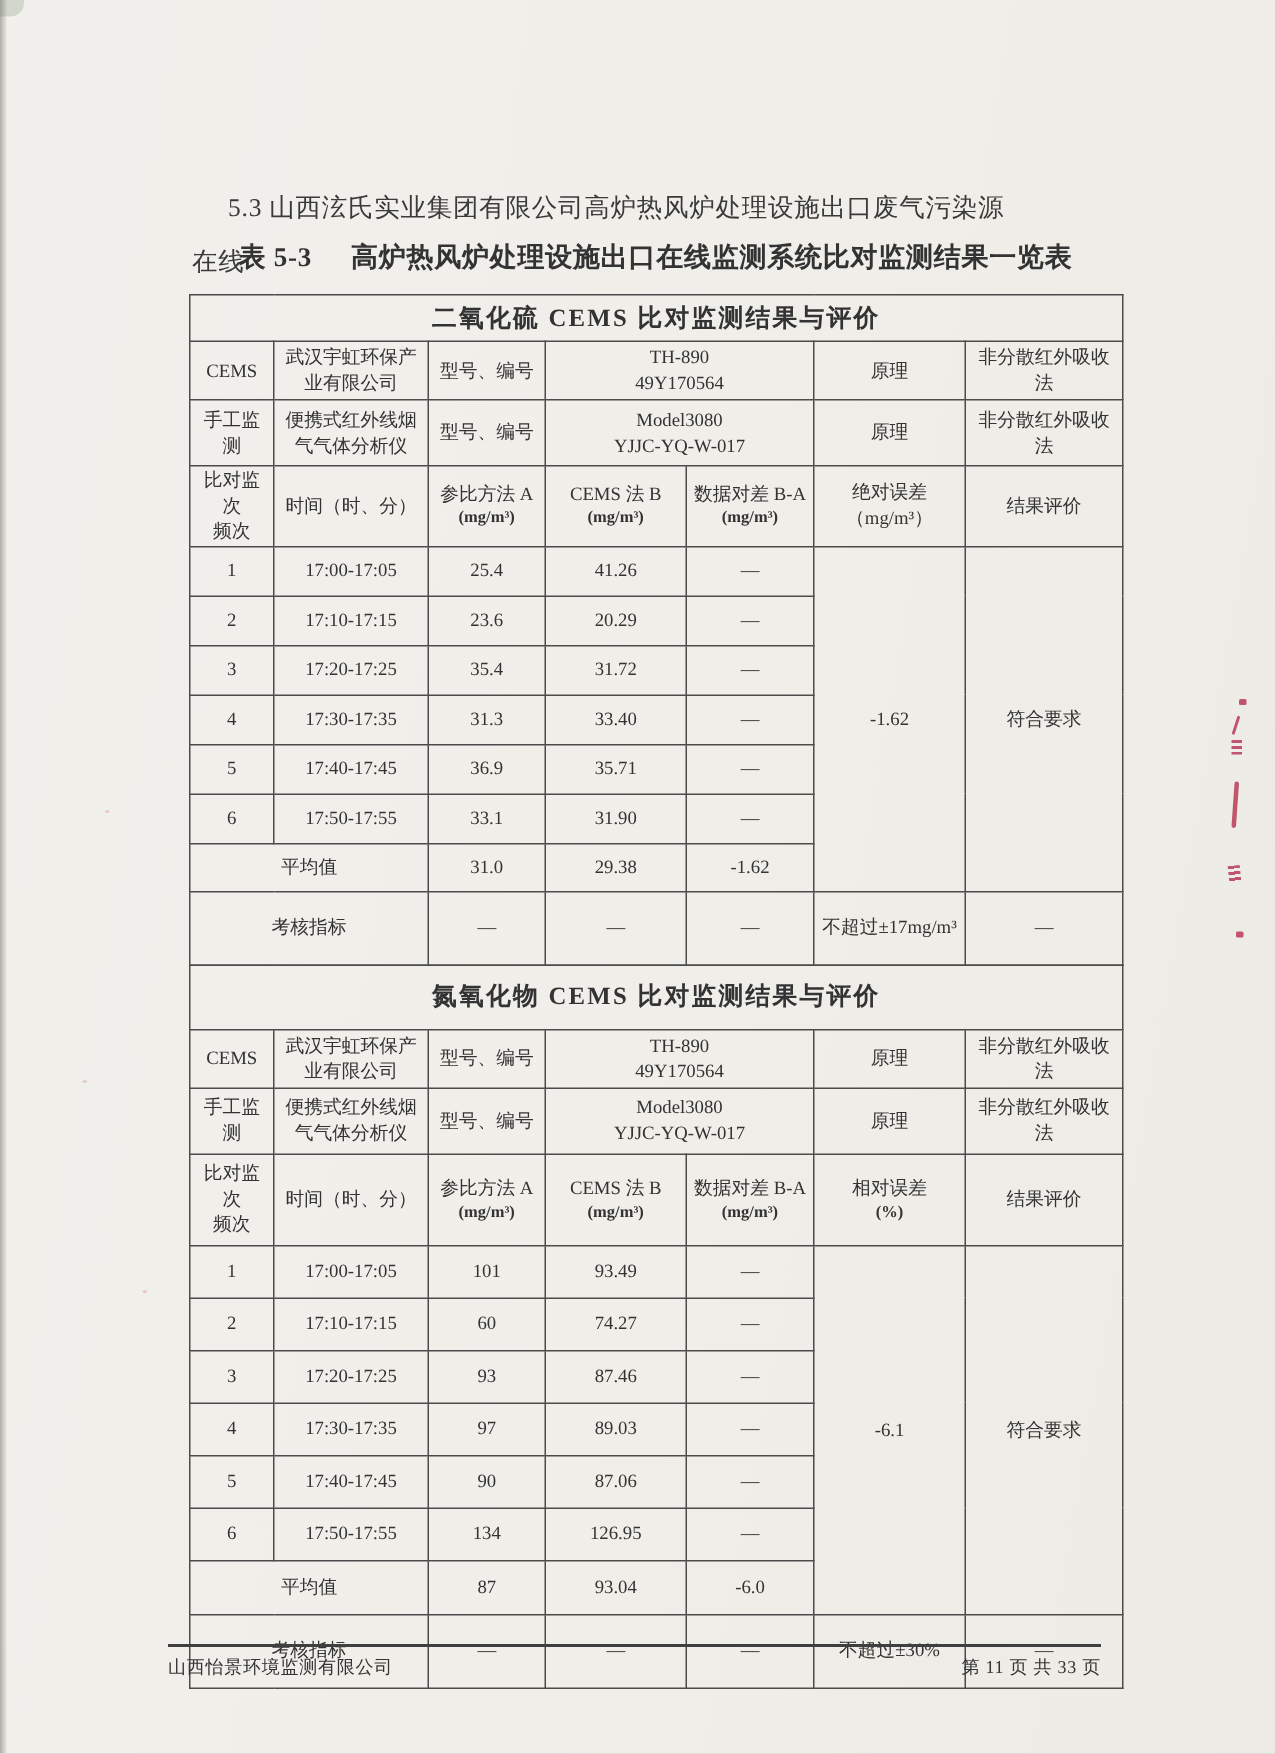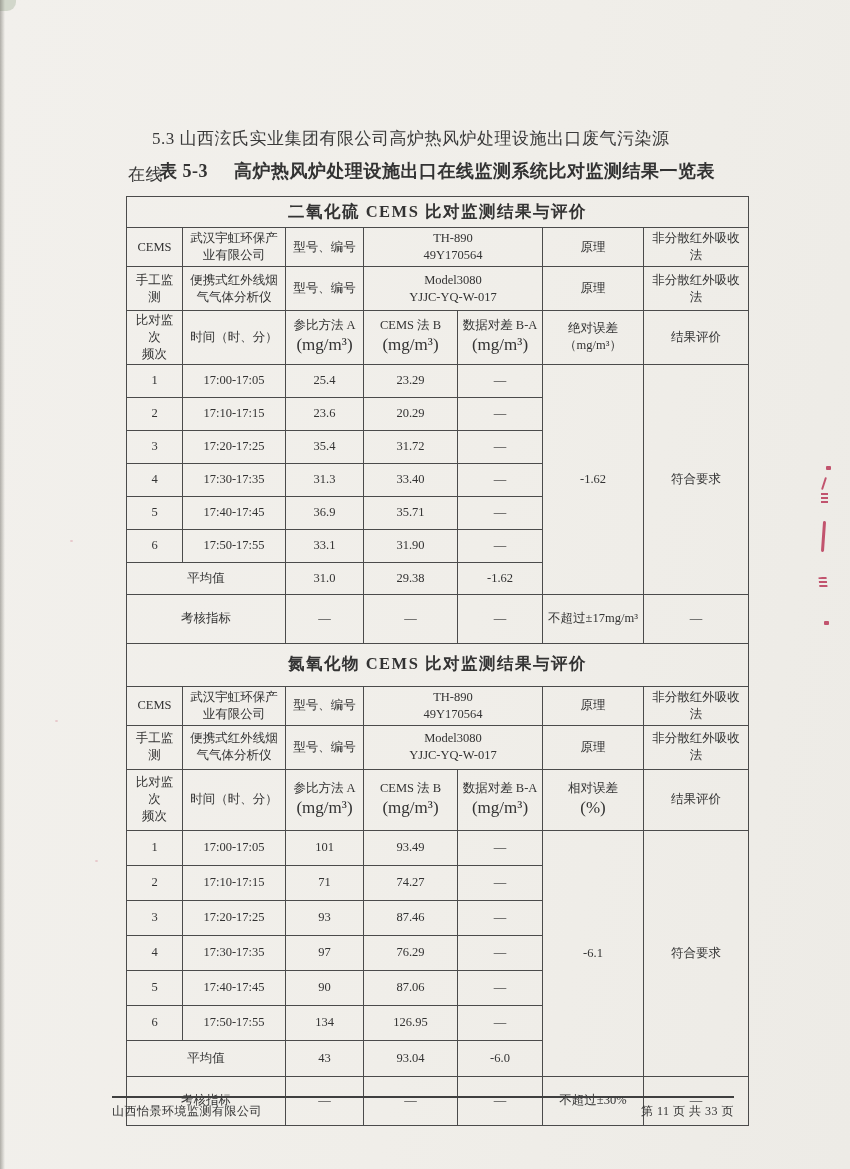--- a/index.html
+++ b/index.html
@@ -40,21 +40,21 @@
   .t2 tr.r-title td{height:40px;margin-top:25px;}
   tr.r-equip1 td{height:36px;}
   tr.r-equip2 td{height:41px;}
   .t1 tr.r-head td{height:50px;}
   .t2 tr.r-head td{height:58px;}
   .t1 tr.r-data td{height:30px;}
   .t2 tr.r-data td{height:32px;}
   .t1 tr.r-avg td{height:29px;}
   .t2 tr.r-avg td{height:33px;}
   tr.r-assess td{height:46px;}
-  .unit{font-size:17px;}
+  .unit{font-size:11px;font-weight:bold;}
 
   .footer{position:absolute;left:112px;top:1096px;width:622px;
     border-top:2px solid #3f3f3f;padding-top:5px;display:flex;
     justify-content:space-between;font-size:12px;color:#333;letter-spacing:.5px;}
 
   .redmarks i{position:absolute;display:block;background:#b62e50;opacity:.8;}
   .rm1{left:826px;top:466px;width:5px;height:4px;border-radius:1px;}
   .rm2{left:823px;top:477px;width:2px;height:13px;transform:rotate(18deg);border-radius:2px;}
   .rm3{left:821px;top:493px;width:7px;height:10px;background:repeating-linear-gradient(
        to bottom,#b62e50 0 2px,rgba(0,0,0,0) 2px 4px) !important;}
@@ -138,21 +138,21 @@
           <div>数据对差 B-A</div>
           <div class="unit">(mg/m³)</div>
         </td>
         <td>绝对误差（mg/m³）</td>
         <td>结果评价</td>
       </tr>
       <tr class="r-data">
         <td>1</td>
         <td>17:00-17:05</td>
         <td>25.4</td>
-        <td>23.29</td>
+        <td>41.26</td>
         <td>—</td>
         <td rowspan="7">-1.62</td>
         <td rowspan="7">符合要求</td>
       </tr>
       <tr class="r-data">
         <td>2</td>
         <td>17:10-17:15</td>
         <td>23.6</td>
         <td>20.29</td>
         <td>—</td>
@@ -267,55 +267,55 @@
         <td>17:00-17:05</td>
         <td>101</td>
         <td>93.49</td>
         <td>—</td>
         <td rowspan="7">-6.1</td>
         <td rowspan="7">符合要求</td>
       </tr>
       <tr class="r-data">
         <td>2</td>
         <td>17:10-17:15</td>
-        <td>71</td>
+        <td>60</td>
         <td>74.27</td>
         <td>—</td>
       </tr>
       <tr class="r-data">
         <td>3</td>
         <td>17:20-17:25</td>
         <td>93</td>
         <td>87.46</td>
         <td>—</td>
       </tr>
       <tr class="r-data">
         <td>4</td>
         <td>17:30-17:35</td>
         <td>97</td>
-        <td>76.29</td>
+        <td>89.03</td>
         <td>—</td>
       </tr>
       <tr class="r-data">
         <td>5</td>
         <td>17:40-17:45</td>
         <td>90</td>
         <td>87.06</td>
         <td>—</td>
       </tr>
       <tr class="r-data">
         <td>6</td>
         <td>17:50-17:55</td>
         <td>134</td>
         <td>126.95</td>
         <td>—</td>
       </tr>
       <tr class="r-avg">
         <td colspan="2">平均值</td>
-        <td>43</td>
+        <td>87</td>
         <td>93.04</td>
         <td>-6.0</td>
       </tr>
       <tr class="r-assess">
         <td colspan="2">考核指标</td>
         <td>—</td>
         <td>—</td>
         <td>—</td>
         <td>不超过±30%</td>
         <td>—</td>

